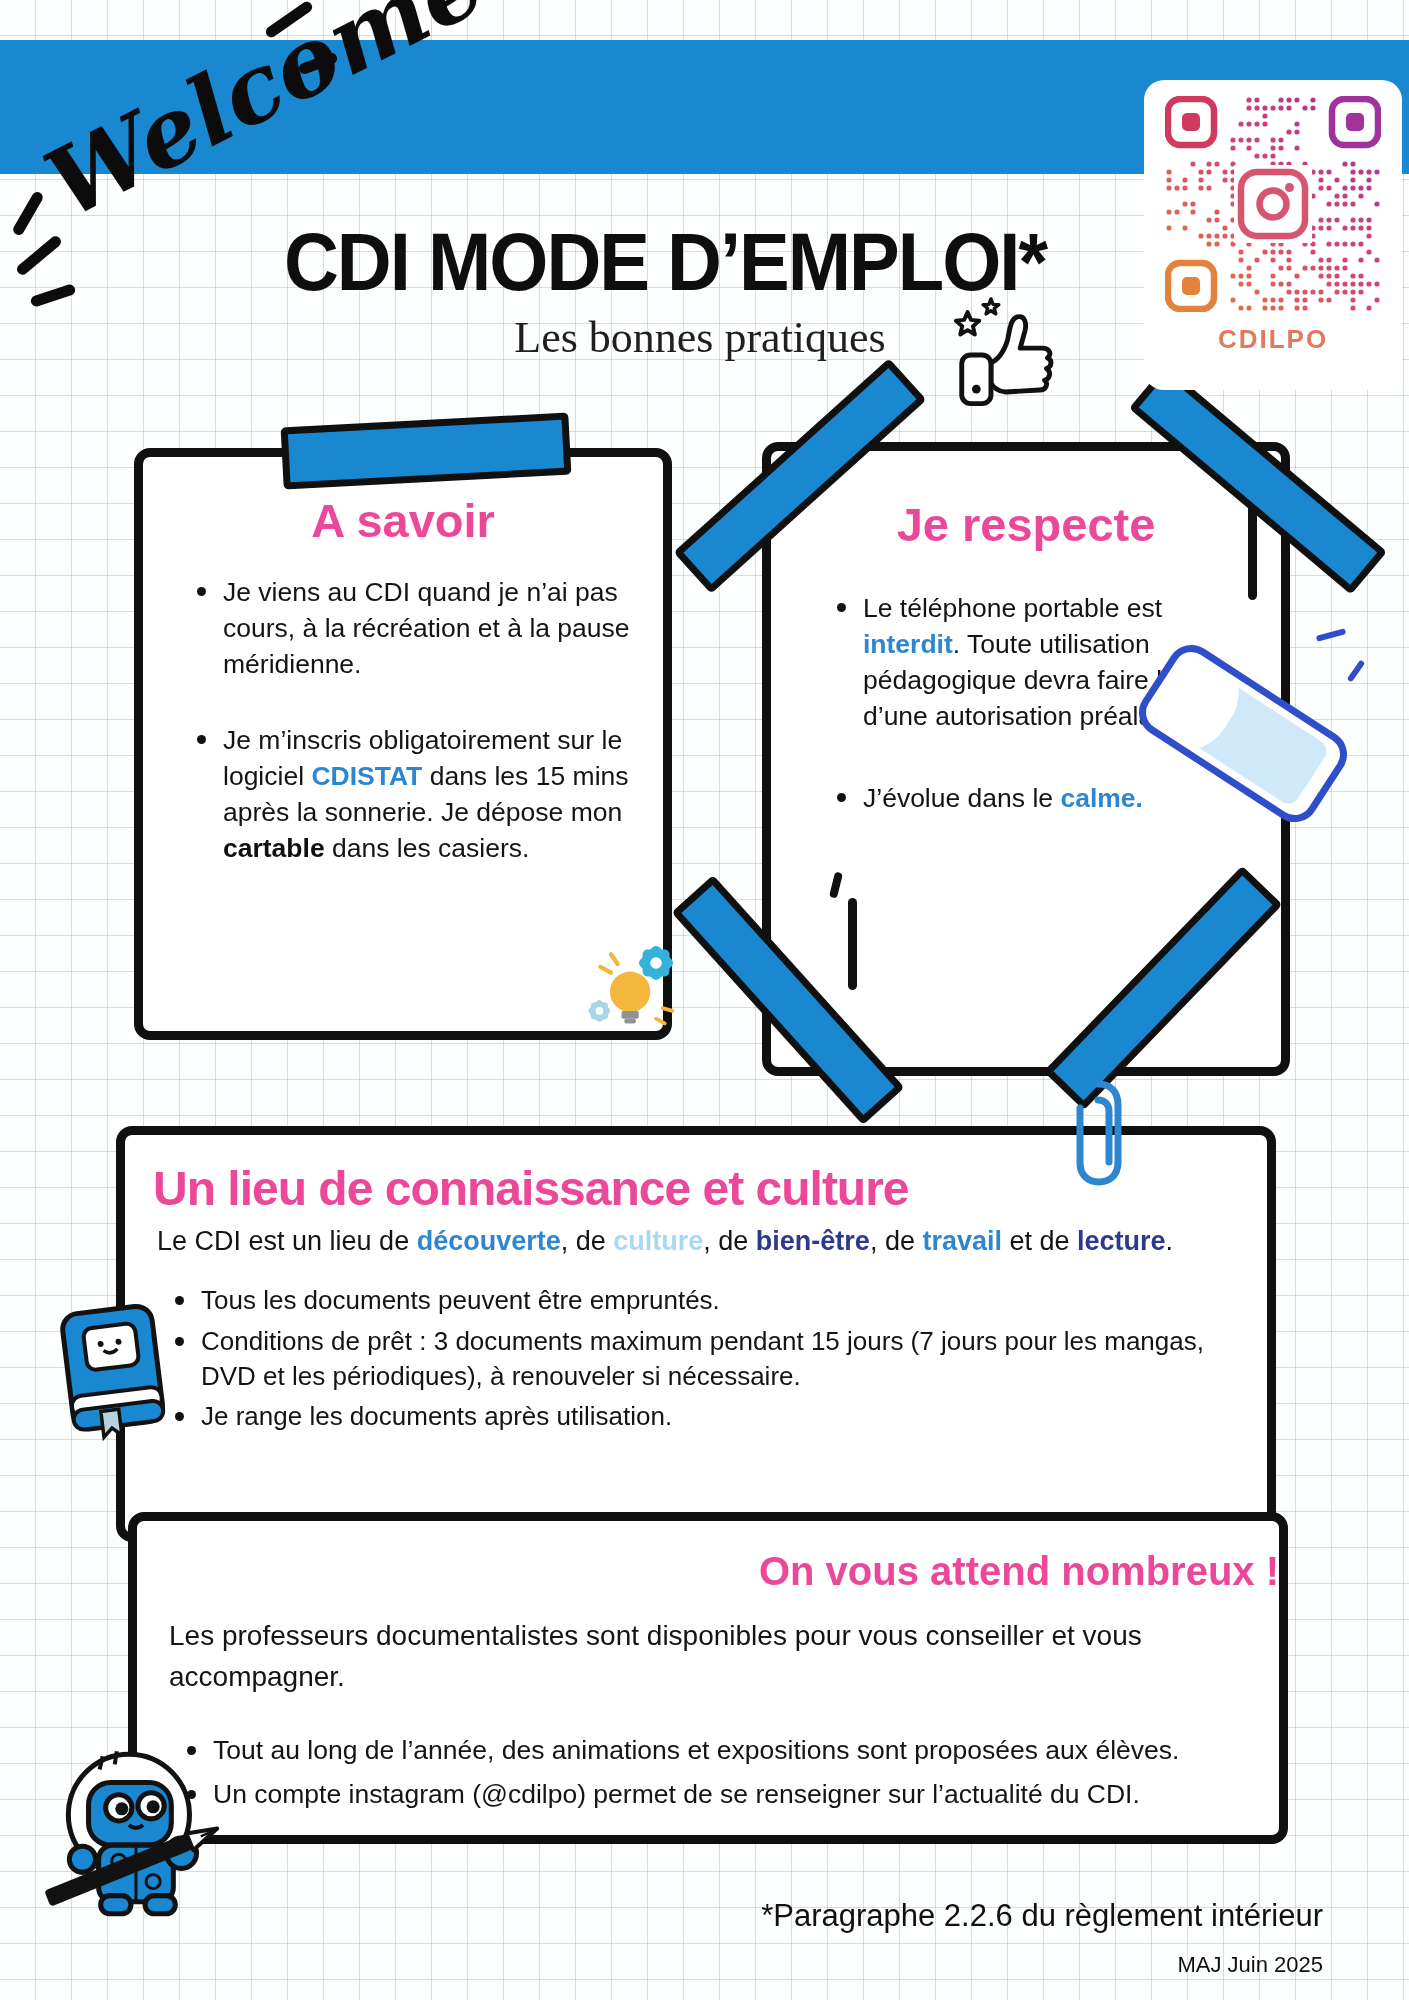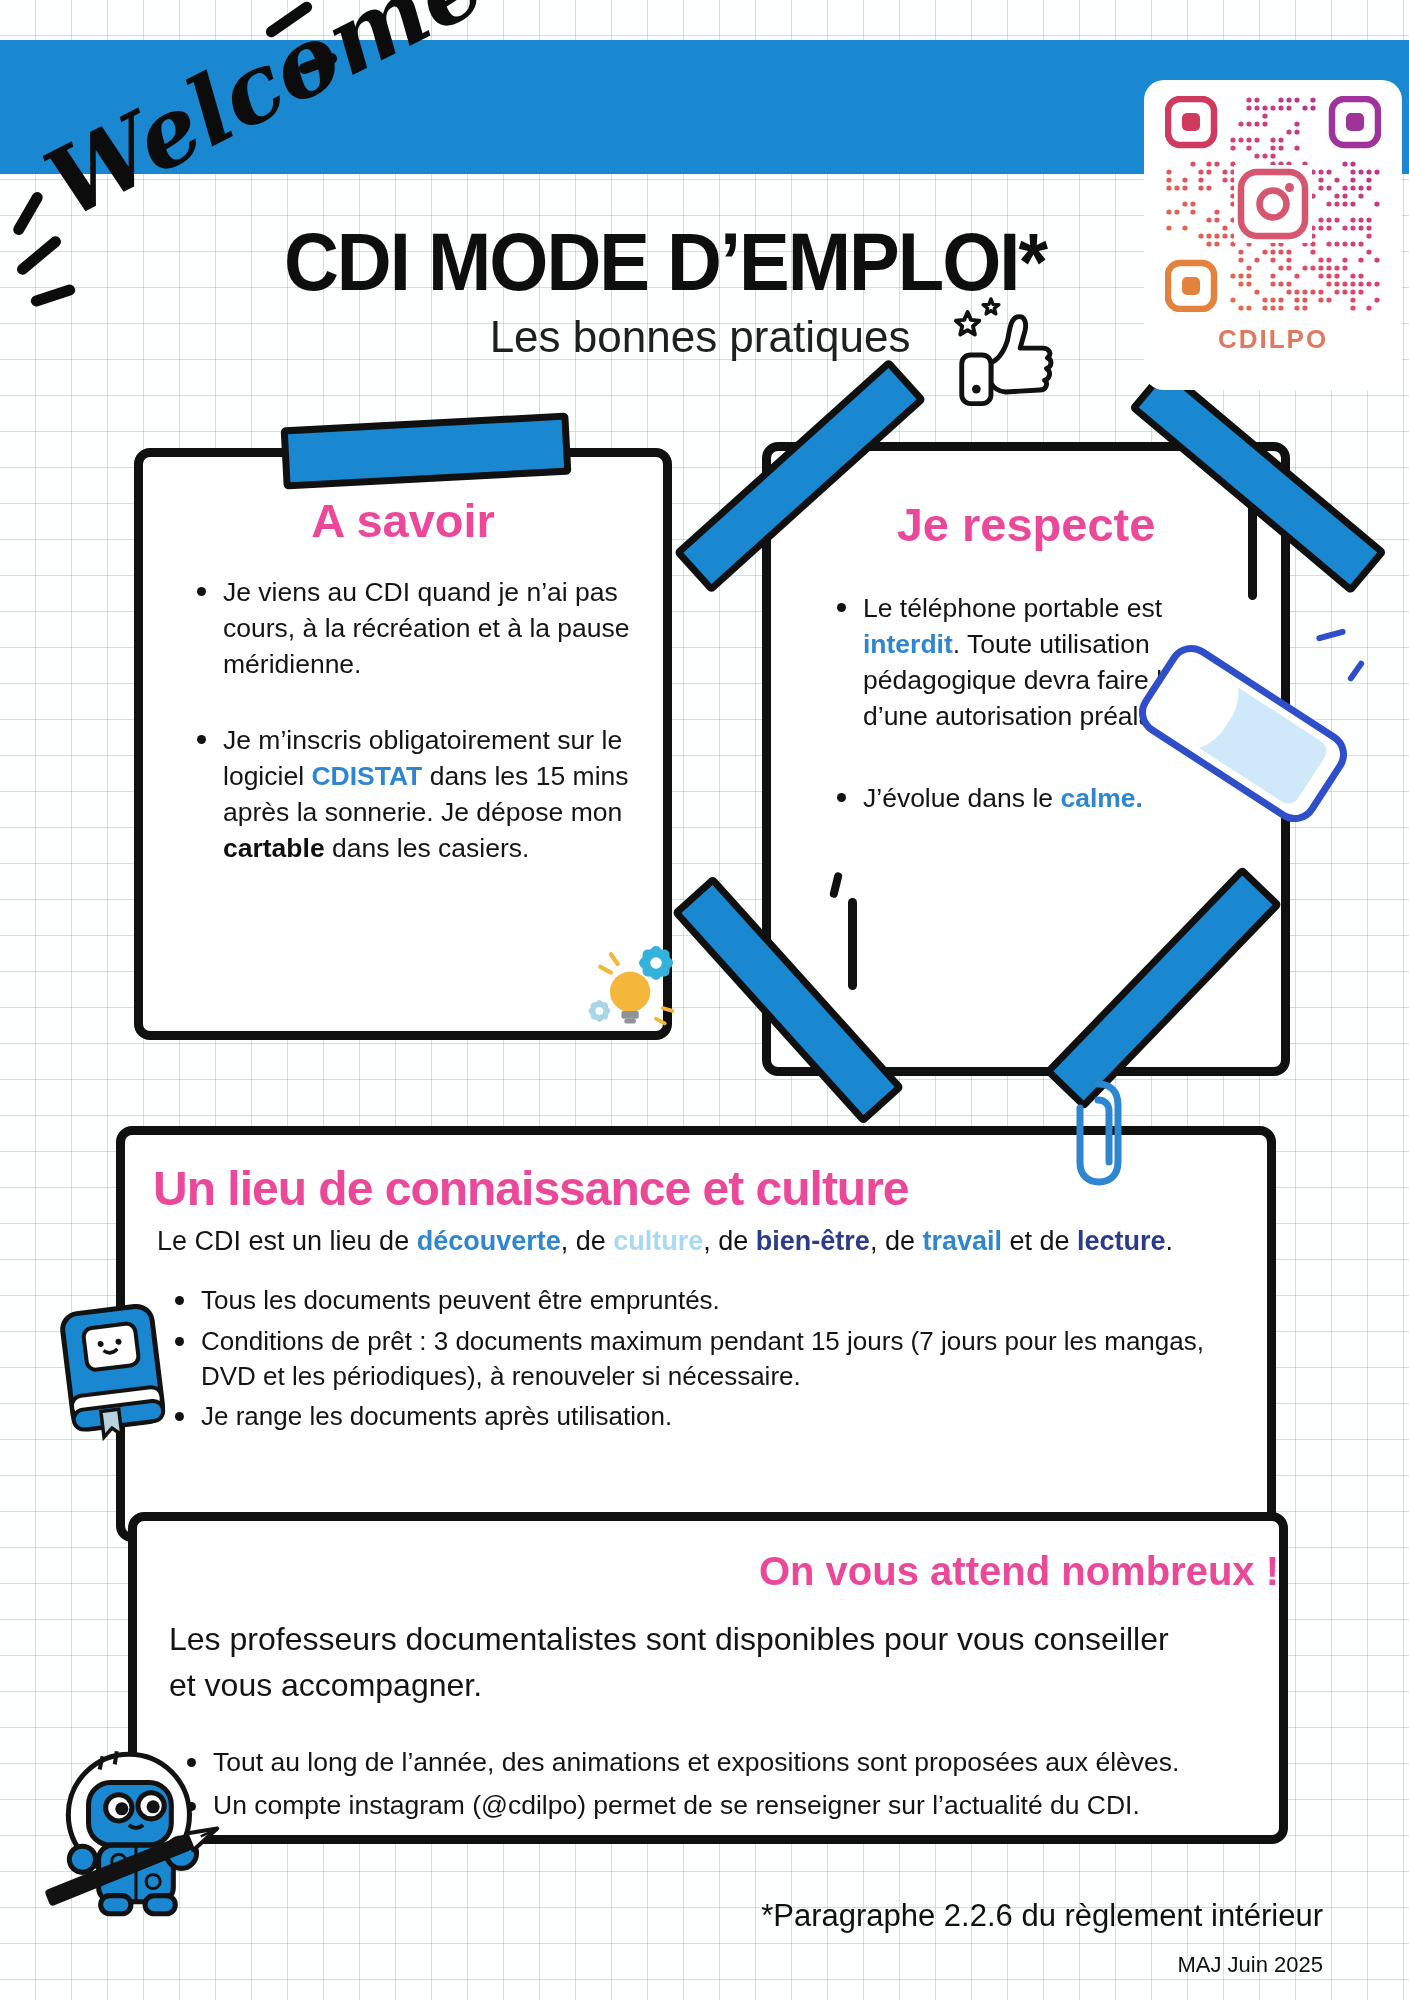--- a/index.html
+++ b/index.html
@@ -14,21 +14,21 @@
       repeating-linear-gradient(to bottom, transparent 0 35px, rgba(120,160,190,.33) 35px 36px),
       #fdfefe;}
   
   .band{position:absolute;left:0;top:40px;width:1409px;height:134px;background:var(--accent);z-index:2;}
   .welcome{position:absolute;left:28px;top:28px;z-index:6;font-family:"DejaVu Serif",serif;
     font-style:italic;font-weight:700;font-size:94px;color:#0c0c0c;transform:rotate(-27deg);white-space:nowrap;}
   .wdash{position:absolute;background:#0c0c0c;border-radius:6px;height:11px;z-index:6;}
   .page-title{position:absolute;left:120px;top:218px;width:1090px;text-align:center;z-index:3;
     font-size:76px;font-weight:bold;letter-spacing:-2px;transform:scaleY(1.07);color:#0e0e0e;}
   .page-subtitle{position:absolute;left:200px;top:312px;width:1000px;text-align:center;z-index:3;
-    font-size:44px;font-weight:400;color:#1f1f1f;}
+    font-size:44px;font-weight:400;color:#1f1f1f;font-family:Liberation Serif, serif;}
   .thumbs{position:absolute;left:952px;top:294px;z-index:3;}
   
   .qr-card{position:absolute;left:1144px;top:80px;width:258px;height:310px;background:#fff;border-radius:20px;z-index:6;}
   .qr-card svg{position:absolute;left:21px;top:16px;}
   .qr-label{position:absolute;left:0;top:244px;width:258px;text-align:center;font-size:26px;font-weight:bold;
     letter-spacing:2px;color:var(--coral);}
   
   .box{position:absolute;background:#fff;border:9px solid #101010;border-radius:16px;z-index:2;}
   .box-a{left:134px;top:448px;width:538px;height:592px;}
   .box-r{left:762px;top:442px;width:528px;height:634px;}
@@ -42,21 +42,21 @@
   .blist{list-style:none;}
   .blist li{position:relative;padding-left:36px;}
   .blist li::before{content:"";position:absolute;left:10px;top:.5em;width:9px;height:9px;border-radius:50%;background:#121212;}
   .list-a{margin:26px 26px 0 44px;font-size:26.5px;line-height:1.36;}
   .list-a li + li{margin-top:40px;}
   .list-r{margin:38px 36px 0 56px;font-size:26.5px;line-height:1.36;}
   .list-r li + li{margin-top:46px;}
   .intro-l{margin:10px 30px 0 32px;font-size:27px;}
   .list-l{margin:26px 30px 0 40px;font-size:26px;line-height:1.34;}
   .list-l li + li{margin-top:6px;}
-  .intro-o{margin:22px 90px 0 32px;font-size:32px;line-height:1.45;}
+  .intro-o{margin:22px 90px 0 32px;font-size:28px;line-height:1.45;}
   .list-o{margin:36px 30px 0 40px;font-size:26.5px;line-height:1.34;}
   .list-o li + li{margin-top:8px;}
   .seg-b{font-weight:bold;color:#101010;}
   .seg-a{font-weight:bold;color:var(--wordBlue);}
   .seg-lb{font-weight:bold;color:var(--wordLightblue);}
   .seg-nv{font-weight:bold;color:var(--wordNavy);}
   
   .tape{position:absolute;background:var(--accent);border:7px solid #101010;border-radius:5px;z-index:5;}
   .tape-a{left:282px;top:420px;width:288px;height:62px;transform:rotate(-3deg);}
   .tape-tl{left:655px;top:448px;width:290px;height:56px;transform:rotate(-42deg);}

